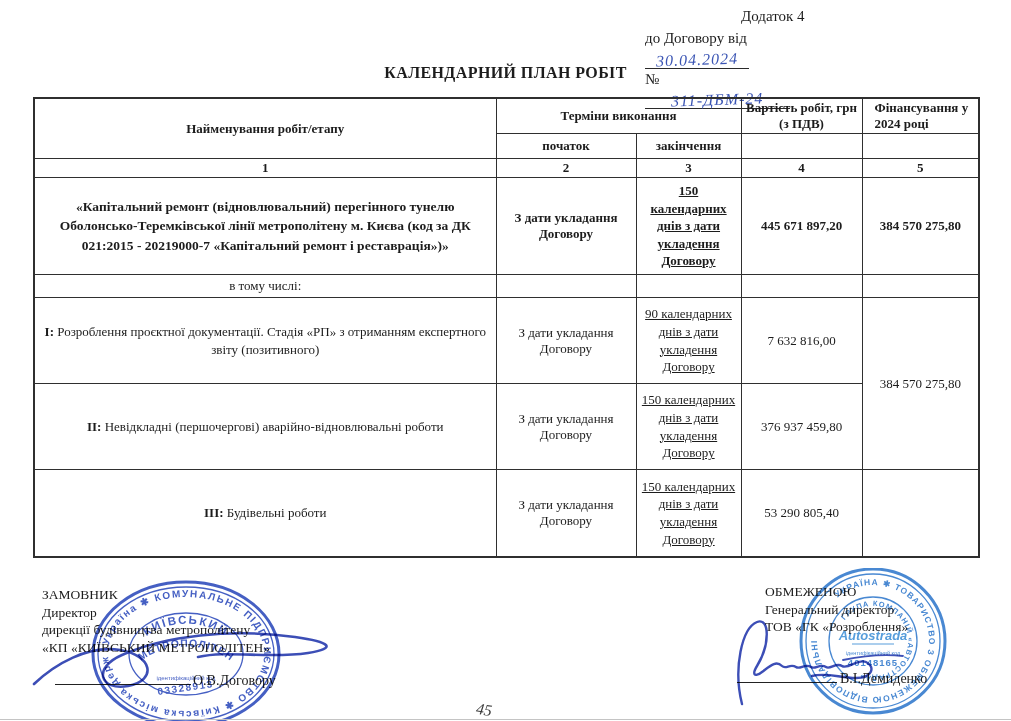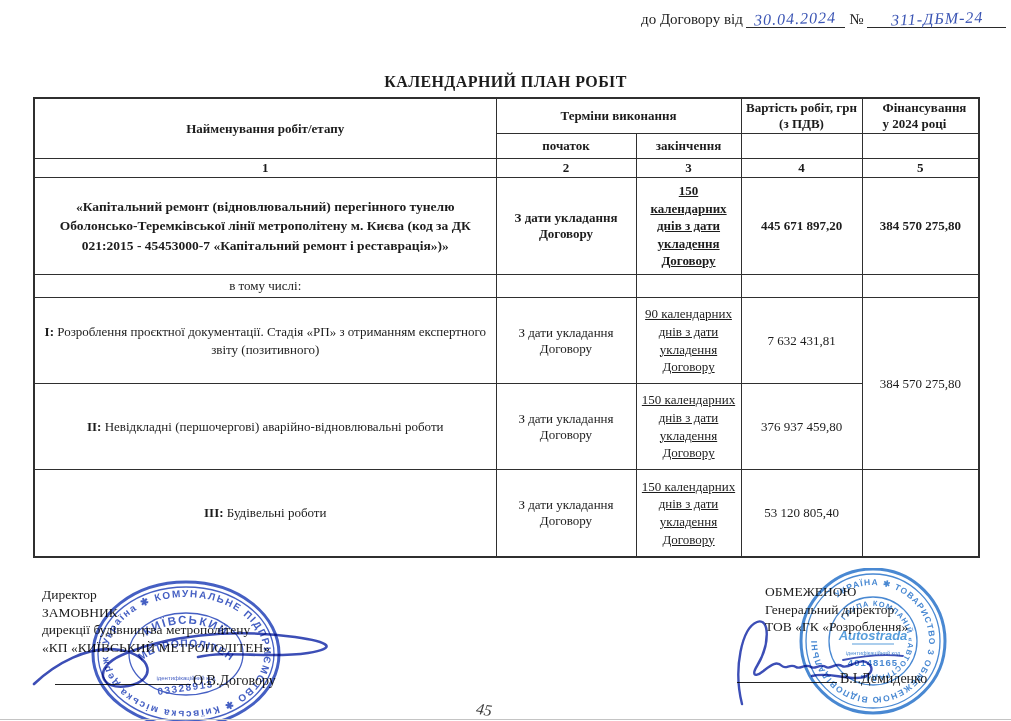--- a/index.html
+++ b/index.html
@@ -5,31 +5,31 @@
   html,body{margin:0;padding:0;background:#e8e8e8;}
   .page{
     position:relative;width:1011px;height:721px;margin:0 auto;
     background:#ffffff;overflow:hidden;
     font-family:"Liberation Serif","DejaVu Serif",serif;
     color:#1c1c1c;
   }
   
   .annex{position:absolute;top:6px;left:641px;width:365px;font-size:15px;line-height:1.35;}
   .annex-line1{padding-left:100px;}
-  .annex-line2{display:flex;align-items:baseline;white-space:nowrap;margin-top:2px;}
+  .annex-line2{display:flex;align-items:baseline;white-space:nowrap;margin-top:2px;flex-direction:column;}
   .hw{
     font-style:italic;color:#3b55b4;font-size:16px;letter-spacing:1px;
     transform:rotate(-2deg);display:inline-block;
   }
   .uline-blank{display:inline-block;border-bottom:1.4px solid #2a2a2a;text-align:center;height:19px;}
   .blank-date{width:104px;margin-left:3px;}
   .blank-num{width:145px;margin-left:4px;}
   
   .doc-title{
-    position:absolute;top:73px;left:33px;width:945px;text-align:center;
+    position:absolute;top:64px;left:33px;width:945px;text-align:center;
     font-size:16px;font-weight:bold;letter-spacing:.4px;
   }
   
   table.plan{
     position:absolute;left:33px;top:97px;width:945px;
     border-collapse:collapse;table-layout:fixed;
     font-size:13px;
   }
   table.plan td{
     border:1px solid #2f2f2f;vertical-align:middle;text-align:center;
@@ -72,20 +72,21 @@
     color:#3a3a3a;font-size:16px;transform:rotate(8deg);
   }
   .scan-bottom-line{position:absolute;left:0;bottom:1px;width:1011px;height:1px;background:#c4c4c4;}
 </style>
 </head>
 <body>
 
 <div class="page">
 
   <div class="annex">
+    <div class="annex-line1">Додаток 4</div>
     <div class="annex-line2">
       <span>до  Договору від</span>
       <span class="uline-blank blank-date"><span class="hw">30.04.2024</span></span>
       <span style="margin-left:4px">№</span>
       <span class="uline-blank blank-num"><span class="hw">311-ДБМ-24</span></span>
     </div>
   </div>
 
   <div class="doc-title">КАЛЕНДАРНИЙ ПЛАН РОБІТ</div>
 
@@ -95,75 +96,75 @@
         <col style="width:140px">
         <col style="width:105px">
         <col style="width:121px">
         <col style="width:117px">
     </colgroup>
     <tbody>
       <tr class="row-a">
         <td rowspan="2" class="hdr">Найменування робіт/етапу</td>
         <td colspan="2" class="hdr">Терміни виконання</td>
         <td class="hdr">Вартість робіт, грн (з ПДВ)</td>
-        <td class="hdr" style="text-align:left;padding-left:20px;">Фінансування у 2024 році</td>
+        <td class="hdr" style="text-align:left;padding-left:12px;">Фінансування у 2024 році</td>
       </tr>
       <tr class="row-b">
         <td class="hdr">початок</td>
         <td class="hdr">закінчення</td>
         <td></td>
         <td></td>
       </tr>
       <tr class="row-c">
         <td>1</td>
         <td>2</td>
         <td>3</td>
         <td>4</td>
         <td>5</td>
       </tr>
       <tr class="row-total">
-        <td class="name-col total-name">«Капітальний ремонт (відновлювальний) перегінного тунелю Оболонсько-Теремківської лінії метрополітену м. Києва (код за ДК 021:2015 - 45453000-7 «Капітальний ремонт і реставрація»)»</td>
+        <td class="name-col total-name">«Капітальний ремонт (відновлювальний) перегінного тунелю Оболонсько-Теремківської лінії метрополітену м. Києва (код за ДК 021:2015 - 20219000-7 «Капітальний ремонт і реставрація»)»</td>
         <td class="bold">З дати укладання Договору</td>
         <td class="bold dur">150 календарних днів  з дати укладення Договору</td>
         <td class="bold">445 671 897,20</td>
         <td class="bold">384 570 275,80</td>
       </tr>
       <tr class="row-incl">
         <td class="name-col">в тому числі:</td>
         <td></td>
         <td></td>
         <td></td>
         <td></td>
       </tr>
       <tr class="row-s1">
         <td class="name-col"><span class="stage-prefix">І:</span> <span class="stage-name">Розроблення проєктної документації. Стадія «РП» з отриманням експертного звіту (позитивного)</span></td>
         <td>З дати укладання Договору</td>
         <td class="dur">90 календарних днів  з дати укладення Договору</td>
-        <td>7 632 431,81</td>
+        <td>7 632 816,00</td>
         <td rowspan="2">384 570 275,80</td>
       </tr>
       <tr class="row-s2">
         <td class="name-col"><span class="stage-prefix">ІІ:</span> <span class="stage-name">Невідкладні (першочергові) аварійно-відновлювальні роботи</span></td>
         <td>З дати укладання Договору</td>
         <td class="dur">150 календарних днів  з дати укладення Договору</td>
         <td>376 937 459,80</td>
       </tr>
       <tr class="row-s3">
         <td class="name-col"><span class="stage-prefix">ІІІ:</span> <span class="stage-name">Будівельні роботи</span></td>
         <td>З дати укладання Договору</td>
         <td class="dur">150 календарних днів  з дати укладення Договору</td>
-        <td>53 120 805,40</td>
+        <td>53 290 805,40</td>
         <td></td>
       </tr>
     </tbody>
   </table>
 
   <div class="sig-block sig-customer">
+    <div>ЗАМОВНИК</div>
     <div>Директор</div>
-    <div>ЗАМОВНИК</div>
     <div>дирекції будівництва метрополітену</div>
     <div>«КП «КИЇВСЬКИЙ МЕТРОПОЛІТЕН»</div>
   </div>
   <div class="sig-name-row sig-name-left">
     <span class="sig-rule rule-l"></span><span>О.В.Договору</span>
   </div>
 
   <div class="sig-block sig-contractor">
     <div>ОБМЕЖЕНОЮ</div>
     <div>Генеральний директор</div>

